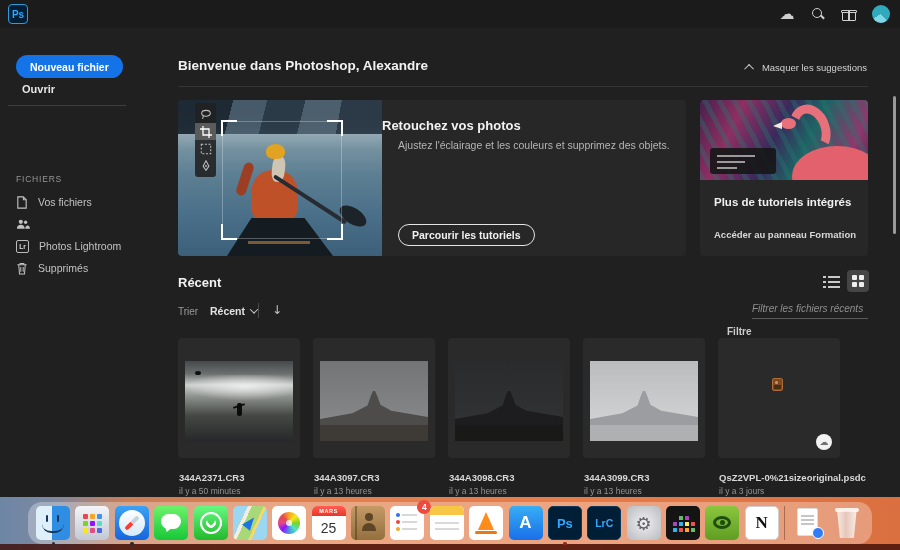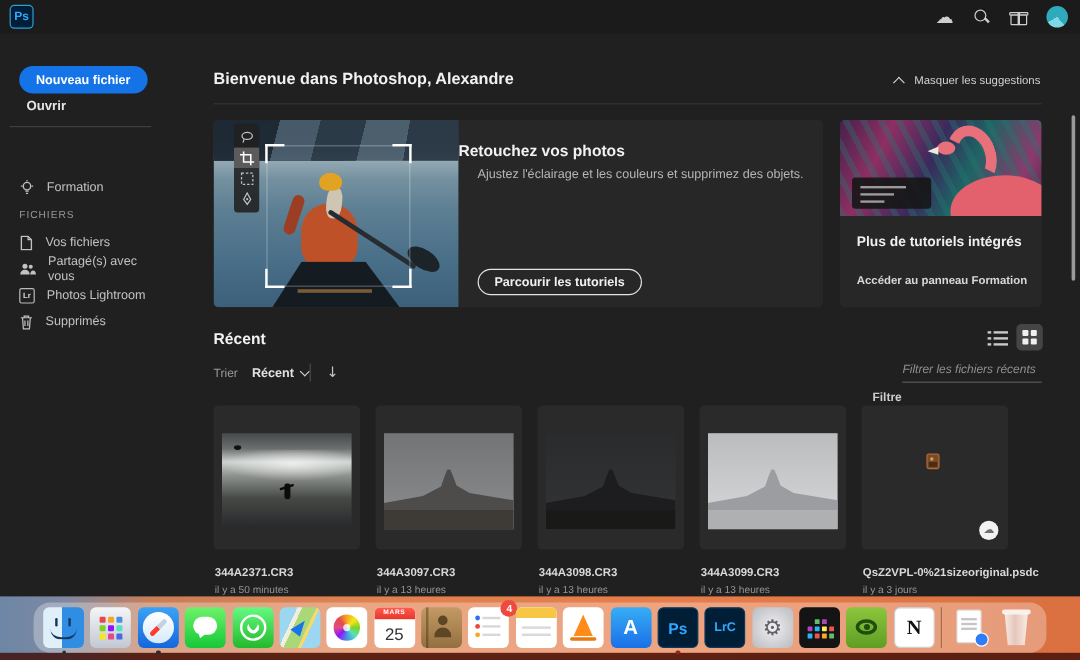--- a/index.html
+++ b/index.html
@@ -246,44 +246,36 @@
           </span>
       </div>
       <div class="avatar"></div>
     </div>
   </div>
 
   <button class="btn-new">Nouveau fichier</button>
   <div class="open-lbl">Ouvrir</div>
   <div class="sb-div"></div>
 
-  <div class="nav-item" style="top:145px">
-    <svg width="13" height="13" viewBox="0 0 14 14">
-        <circle cx="7" cy="5.5" r="3.3" fill="none" stroke="#c2c2c2" stroke-width="1.2"></circle>
-        <path d="M5.5 10h3 M6 12h2 M7 0v1.2 M1.5 5.5H3 M11 5.5h1.5" stroke="#c2c2c2" stroke-width="1.1"></path>
-      </svg>
-    <span>Formation</span>
-  </div>
 
   <div class="sec-lbl">FICHIERS</div>
 
   <div class="nav-item" style="top:191px">
     <svg width="12" height="13" viewBox="0 0 12 14">
         <path d="M1.5 1h6l3 3v9h-9z" fill="none" stroke="#c2c2c2" stroke-width="1.2"></path>
         <path d="M7.5 1v3h3" fill="none" stroke="#c2c2c2" stroke-width="1.1"></path>
       </svg>
     <span>Vos fichiers</span>
   </div>
   <div class="nav-item" style="top:213px">
     <svg width="14" height="12" viewBox="0 0 16 13">
         <circle cx="5.5" cy="4" r="2.4" fill="#c2c2c2"></circle>
         <circle cx="11" cy="4.5" r="1.9" fill="#c2c2c2"></circle>
         <path d="M1 12c0-3 2-4.6 4.5-4.6S10 9 10 12z M10.5 12c.2-2.4 1-3.8 2.8-3.8 1.6 0 2.5 1.4 2.7 3.8z" fill="#c2c2c2"></path>
       </svg>
-    <span>Partagé(s) avec vous</span>
   </div>
   <div class="nav-item" style="top:235px">
     <span class="lr-badge">Lr</span>
     <span>Photos Lightroom</span>
   </div>
   <div class="nav-item" style="top:257px">
     <svg width="12" height="13" viewBox="0 0 12 14">
         <path d="M1 3h10 M4 3V1.5h4V3 M2.5 3l.8 10h5.4l.8-10 M4.7 5.5v5 M7.3 5.5v5" fill="none" stroke="#c2c2c2" stroke-width="1.1"></path>
       </svg>
     <span>Supprimés</span>

